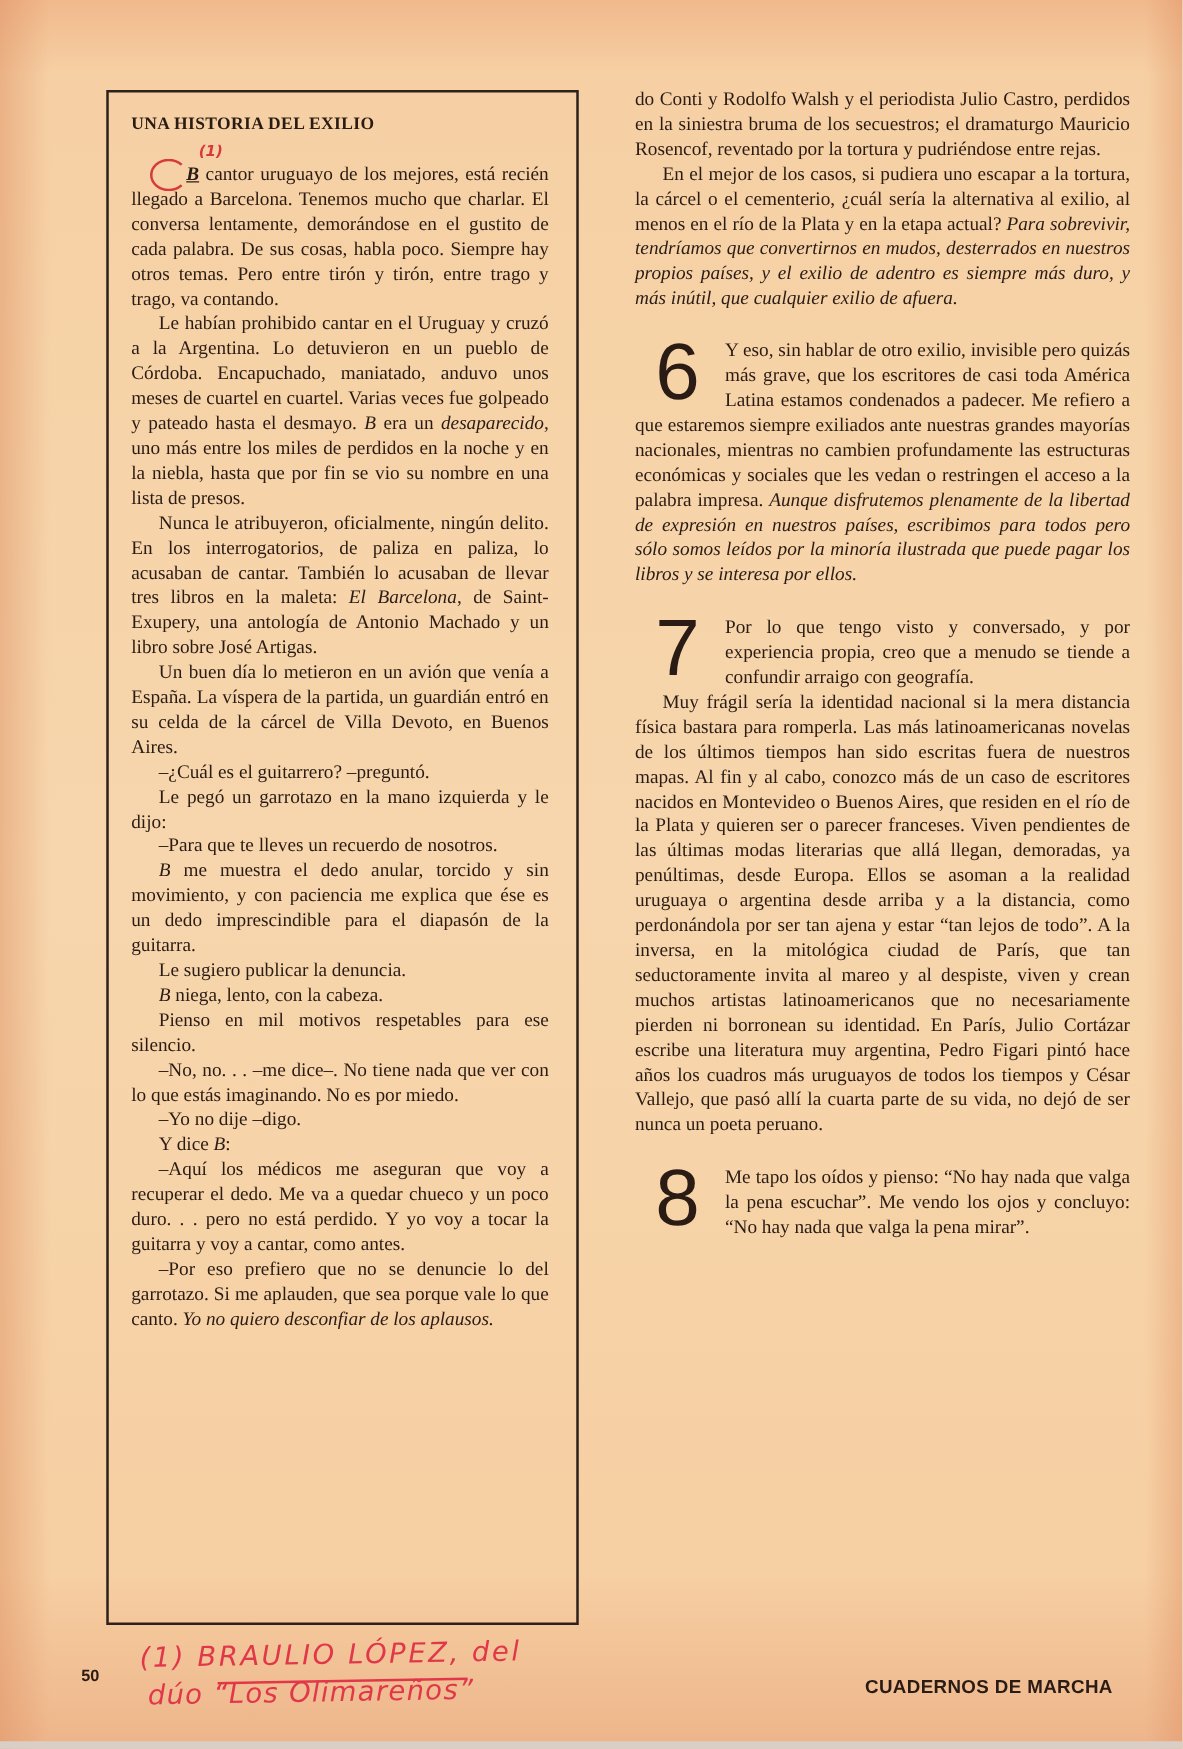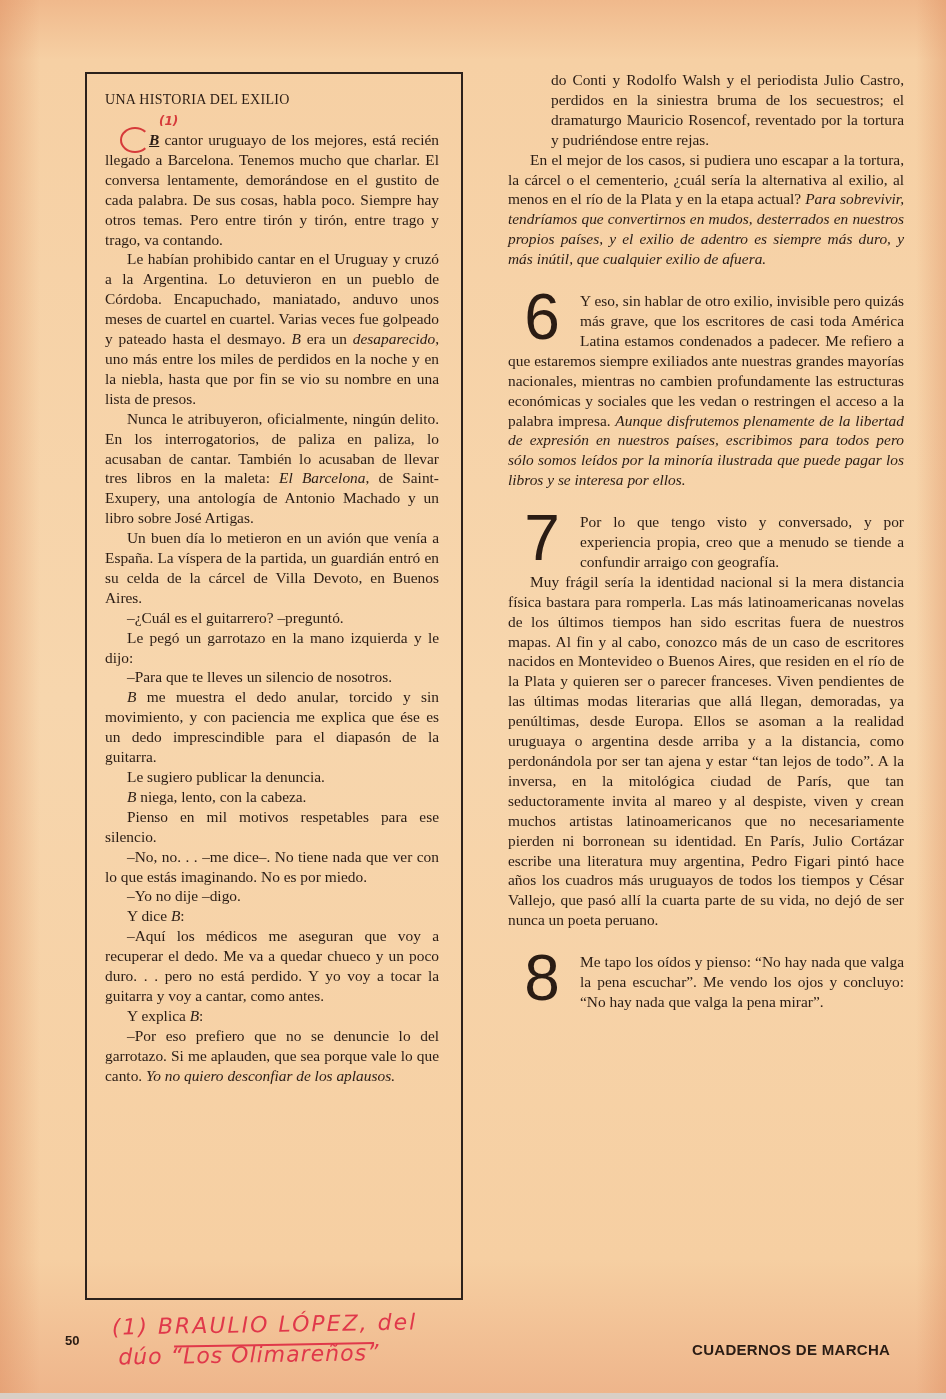--- a/index.html
+++ b/index.html
@@ -20,27 +20,27 @@
   }
   .bottom-strip {
     position:absolute; left:0; bottom:0; width:946px; height:6px; background:#d9cfc6;
   }
   .box {
     position:absolute; left:85px; top:72px; width:378px; height:1228px;
     border:2px solid #2c211b; box-sizing:border-box;
   }
   .box-inner { position:absolute; left:18px; top:18px; width:334px; }
   .box-title {
-    font-size:14px; letter-spacing:0.3px; margin:0 0 22px 0; font-weight:normal;
+    font-size:14px; letter-spacing:0.3px; margin:0 0 22px 0; font-weight:bold;
   }
   .col-text p {
     margin:0; font-size:15.4px; line-height:19.9px; text-align:justify;
     text-indent:22px;
   }
-  .col-text p.noindent { text-indent:0;margin-left:43px; }
+  .col-text p.noindent { text-indent:0; }
   .col-text i { font-weight:normal; }
   .dropcap-b {
     display:inline-block; position:relative; font-weight:bold; font-style:italic;
   }
   .red-circle {
     position:absolute; left:-7px; top:-3px; width:26px; height:22px;
     border:2px solid #d63a3a; border-radius:50%; border-right-color:transparent;
   }
   .red-note1 {
     position:absolute; left:10px; top:-18px; color:#d63a3a; font-size:12px;
@@ -81,30 +81,29 @@
 
 <div class="box">
   <div class="box-inner col-text">
     <h3 class="box-title">UNA HISTORIA DEL EXILIO</h3>
     <p><span class="dropcap-b"><span class="red-circle"></span><span class="red-note1">(1)</span><u>B</u></span><span> cantor uruguayo de los mejores, está recién llegado a Barcelona. Tenemos mucho que charlar. El conversa lentamente, demorándose en el gustito de cada palabra. De sus cosas, habla poco. Siempre hay otros temas. Pero entre tirón y tirón, entre trago y trago, va contando.</span></p>
     <p><span>Le habían prohibido cantar en el Uruguay y cruzó a la Argentina. Lo detuvieron en un pueblo de Córdoba. Encapuchado, maniatado, anduvo unos meses de cuartel en cuartel. Varias veces fue golpeado y pateado hasta el desmayo.</span> <i>B</i><span> era un </span><i>desaparecido</i><span>, uno más entre los miles de perdidos en la noche y en la niebla, hasta que por fin se vio su nombre en una lista de presos.</span></p>
     <p><span>Nunca le atribuyeron, oficialmente, ningún delito. En los interrogatorios, de paliza en paliza, lo acusaban de cantar. También lo acusaban de llevar tres libros en la maleta: </span><i>El Barcelona</i><span>, de Saint-Exupery, una antología de Antonio Machado y un libro sobre José Artigas.</span></p>
     <p>Un buen día lo metieron en un avión que venía a España. La víspera de la partida, un guardián entró en su celda de la cárcel de Villa Devoto, en Buenos Aires.</p>
     <p>–¿Cuál es el guitarrero? –preguntó.</p>
     <p>Le pegó un garrotazo en la mano izquierda y le dijo:</p>
-    <p>–Para que te lleves un silencio de nosotros.</p>
+    <p>–Para que te lleves un recuerdo de nosotros.</p>
     <p><i>B</i><span> me muestra el dedo anular, torcido y sin movimiento, y con paciencia me explica que ése es un dedo imprescindible para el diapasón de la guitarra.</span></p>
     <p>Le sugiero publicar la denuncia.</p>
     <p><i>B</i><span> niega, lento, con la cabeza.</span></p>
     <p>Pienso en mil motivos respetables para ese silencio.</p>
     <p>–No, no. . . –me dice–. No tiene nada que ver con lo que estás imaginando. No es por miedo.</p>
     <p>–Yo no dije –digo.</p>
     <p><span>Y dice </span><i>B</i><span>:</span></p>
     <p>–Aquí los médicos me aseguran que voy a recuperar el dedo. Me va a quedar chueco y un poco duro. . . pero no está perdido. Y yo voy a tocar la guitarra y voy a cantar, como antes.</p>
-    <p><span>Y explica </span><i>B</i><span>:</span></p>
     <p><span>–Por eso prefiero que no se denuncie lo del garrotazo. Si me aplauden, que sea porque vale lo que canto. </span><i>Yo no quiero desconfiar de los aplausos.</i></p>
   </div>
 </div>
 
 <div class="right-col col-text">
   <p class="noindent">do Conti y Rodolfo Walsh y el periodista Julio Castro, perdidos en la siniestra bruma de los secuestros; el dramaturgo Mauricio Rosencof, reventado por la tortura y pudriéndose entre rejas.</p>
   <p><span>En el mejor de los casos, si pudiera uno escapar a la tortura, la cárcel o el cementerio, ¿cuál sería la alternativa al exilio, al menos en el río de la Plata y en la etapa actual? </span><i>Para sobrevivir, tendríamos que convertirnos en mudos, desterrados en nuestros propios países, y el exilio de adentro es siempre más duro, y más inútil, que cualquier exilio de afuera.</i></p>
 
   <div class="section">
     <div class="num">6</div>

